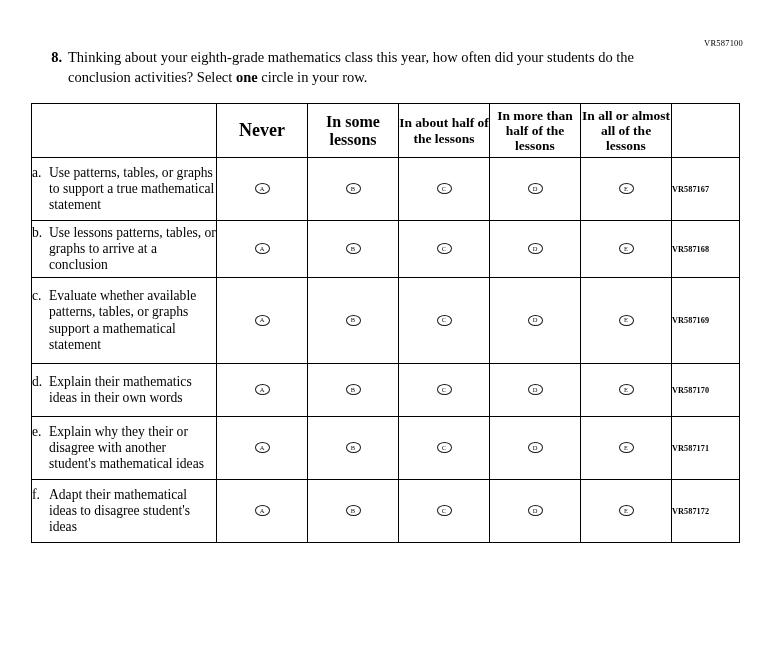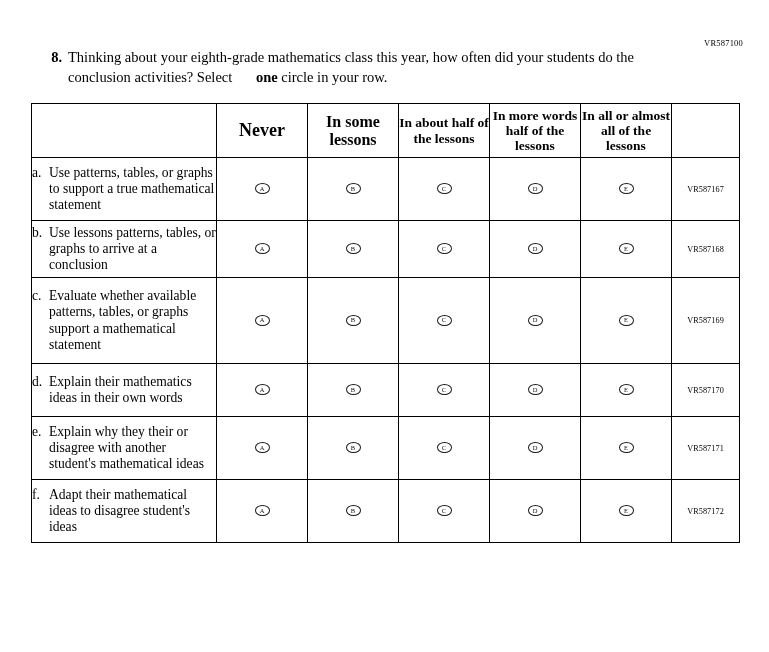--- a/index.html
+++ b/index.html
@@ -48,21 +48,20 @@
     text-align: right;
     padding-right: 6px;
     line-height: 1.35;
   }
   .q-text {
     font-size: 14.5px;
     line-height: 1.35;
   }
   .q-text .bold {
     font-weight: bold;
-    margin-left: 20px;
   }
   table.grid {
     position: absolute;
     top: 103px;
     left: 31px;
     border-collapse: collapse;
     table-layout: fixed;
     width: 707px;
   }
   table.grid td, table.grid th {
@@ -132,24 +131,25 @@
     position: absolute;
     top: 50%;
     left: 50%;
     transform: translate(-50%, -50%);
     font-family: "Liberation Serif", serif;
     font-size: 6.5px;
     line-height: 1;
     color: #111;
   }
   td.codecell {
-    text-align: center;
+    text-align: left;
     vertical-align: middle;
     font-size: 8.2px;
     letter-spacing: 0.1px;
+    font-weight: bold;
   }
   
   tr.r0 td { height: 62px; }
   tr.r1 td { height: 56px; }
   tr.r2 td { height: 85px; }
   tr.r3 td { height: 52px; }
   tr.r4 td { height: 62px; }
   tr.r5 td { height: 62px; }
 </style>
 </head>
@@ -175,21 +175,21 @@
       <col class="c-opt">
       <col class="c-opt">
       <col class="c-code">
     </colgroup>
     <thead>
       <tr>
         <th class="first"></th>
         <th class="never">Never</th>
         <th class="somelessons">In some lessons</th>
         <th>In about half of the lessons</th>
-        <th>In more words half of the lessons</th>
+        <th>In more than half of the lessons</th>
         <th>In all or almost all of the lessons</th>
         <th class="codecol"></th>
       </tr>
     </thead>
     <tbody>
       <tr class="r0">
         <td class="item">
           <div class="item-inner">
             <div class="item-letter">a.</div>
             <div class="item-text">Use patterns, tables, or graphs to support a true mathematical statement</div>

